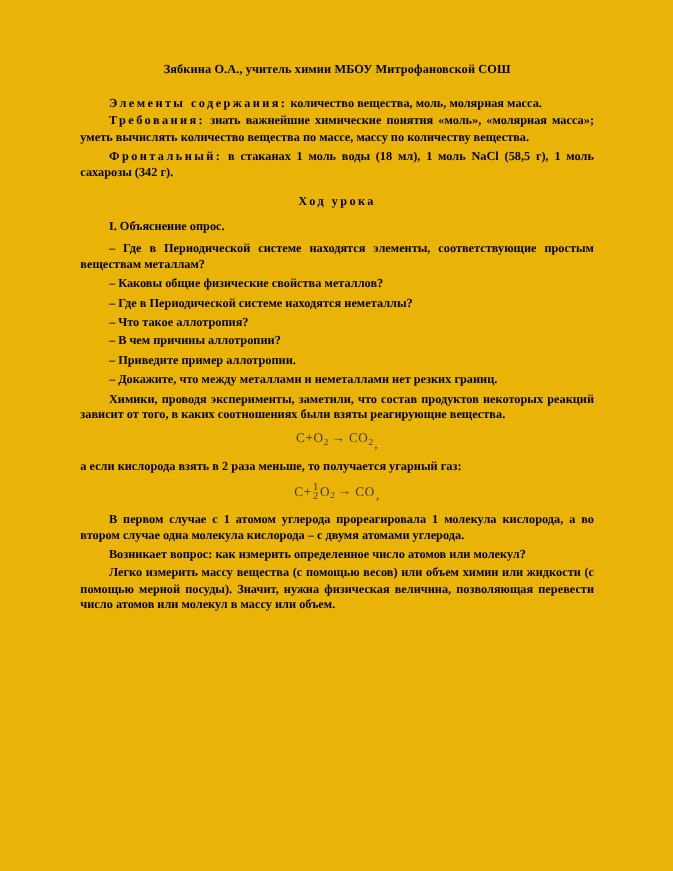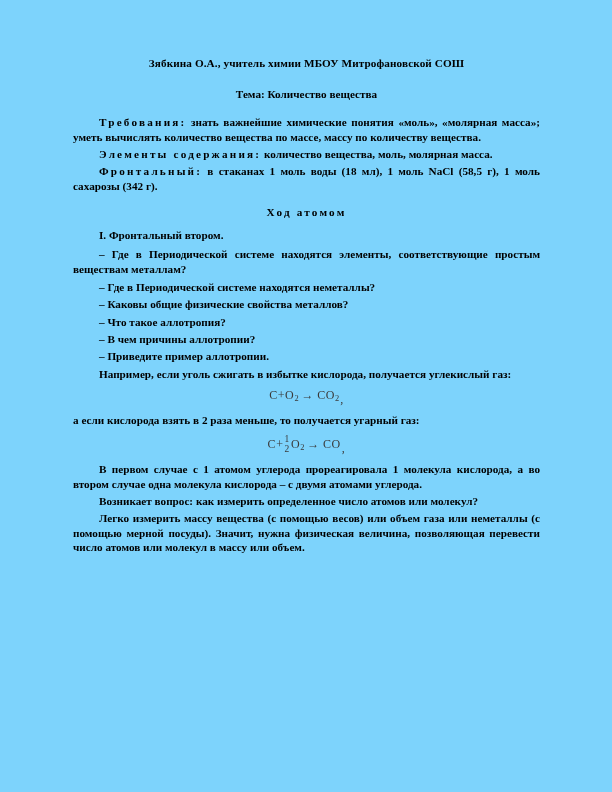--- a/index.html
+++ b/index.html
@@ -13,21 +13,21 @@
     font-family: "Liberation Serif", "DejaVu Serif", serif;
     color: #000000;
     -webkit-font-smoothing: none;
   }
   .page {
     position: relative;
     width: 612px;
     height: 792px;
     box-sizing: border-box;
     padding: 56px 72px 40px 73px;
-    background: #7dd3fc;
+    background: #eab308;
   }
   .doc-title {
     text-align: center;
     font-weight: bold;
     font-size: 11.2px;
     line-height: 1.3;
     margin: 0 0 16px 0;
     letter-spacing: 0.1px;
   }
   .doc-subtitle {
@@ -112,54 +112,54 @@
     padding-left: 1px;
   }
 </style>
 </head>
 <body>
 
 <div class="page">
 
   <h1 class="doc-title">Зябкина О.А., учитель химии МБОУ Митрофановской СОШ</h1>
 
-  <h2 class="doc-subtitle">Тема: Количество вещества</h2>
+
+  <p class="para"><span class="spaced-label">Элементы содержания:</span><span> количество вещества, моль, молярная масса.</span></p>
 
   <p class="para"><span class="spaced-label">Требования:</span><span> знать важнейшие химические понятия «моль», «молярная масса»; уметь вычислять количество вещества по массе, массу по количеству вещества.</span></p>
 
-  <p class="para"><span class="spaced-label">Элементы содержания:</span><span> количество вещества, моль, молярная масса.</span></p>
-
   <p class="para"><span class="spaced-label">Фронтальный:</span><span> в стаканах 1 моль воды (18 мл), 1 моль NaCl (58,5 г), 1 моль сахарозы (342 г).</span></p>
 
-  <h3 class="centered-heading">Ход атомом</h3>
+  <h3 class="centered-heading">Ход урока</h3>
 
-  <p class="section-heading">I. Фронтальный втором.</p>
+  <p class="section-heading">I. Объяснение опрос.</p>
 
   <ul class="q-list">
     <li class="q-item">– Где в Периодической системе находятся элементы, соответствующие простым веществам металлам?</li>
+    <li class="q-item">– Каковы общие физические свойства металлов?</li>
     <li class="q-item">– Где в Периодической системе находятся неметаллы?</li>
-    <li class="q-item">– Каковы общие физические свойства металлов?</li>
     <li class="q-item">– Что такое аллотропия?</li>
     <li class="q-item">– В чем причины аллотропии?</li>
     <li class="q-item">– Приведите пример аллотропии.</li>
+    <li class="q-item">– Докажите, что между металлами и неметаллами нет резких границ.</li>
   </ul>
 
 
+  <p class="para">Химики, проводя эксперименты, заметили, что состав продуктов некоторых реакций зависит от того, в каких соотношениях были взяты реагирующие вещества.</p>
 
-  <p class="para">Например, если уголь сжигать в избытке кислорода, получается углекислый газ:</p>
 
   <div class="formula">
     <span>C</span><span>+</span><span>O</span><span class="sub">2</span><span class="arrow">→</span><span>CO</span><span class="sub">2</span><span class="trail-comma">,</span>
   </div>
 
   <p class="para" style="text-indent:0;">а если кислорода взять в 2 раза меньше, то получается угарный газ:</p>
 
   <div class="formula">
     <span>C</span><span>+</span><span class="frac"><span class="num">1</span><span class="den">2</span></span><span>O</span><span class="sub">2</span><span class="arrow">→</span><span>CO</span><span class="trail-comma">,</span>
   </div>
 
   <p class="para">В первом случае с 1 атомом углерода прореагировала 1 молекула кислорода, а во втором случае одна молекула кислорода – с двумя атомами углерода.</p>
 
   <p class="para">Возникает вопрос: как измерить определенное число атомов или молекул?</p>
 
-  <p class="para">Легко измерить массу вещества (с помощью весов) или объем газа или неметаллы (с помощью мерной посуды). Значит, нужна физическая величина, позволяющая перевести число атомов или молекул в массу или объем.</p>
+  <p class="para">Легко измерить массу вещества (с помощью весов) или объем химии или жидкости (с помощью мерной посуды). Значит, нужна физическая величина, позволяющая перевести число атомов или молекул в массу или объем.</p>
 
 </div>
 
 </body></html>

